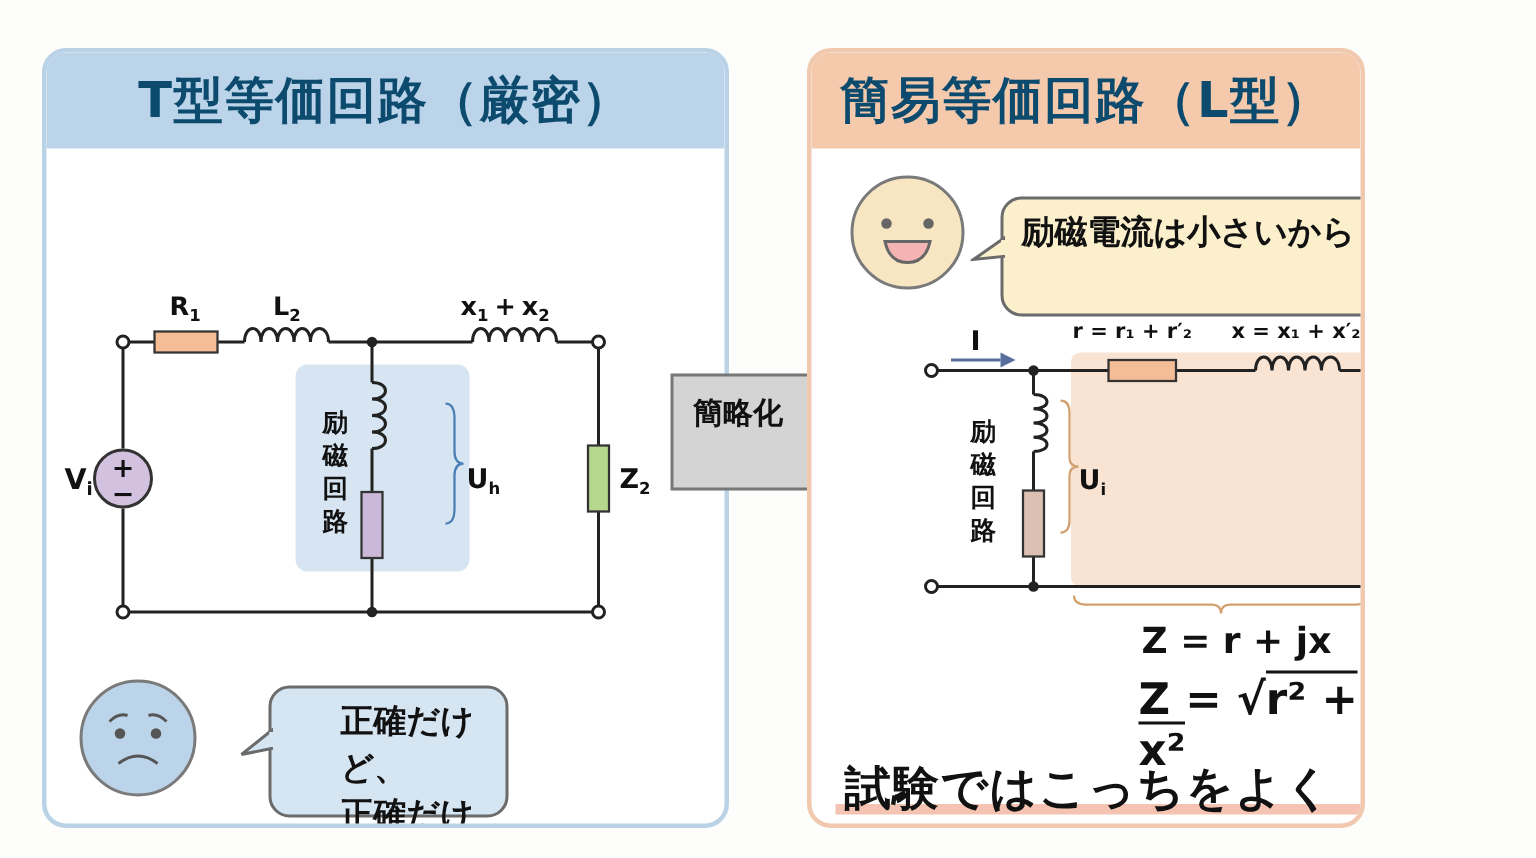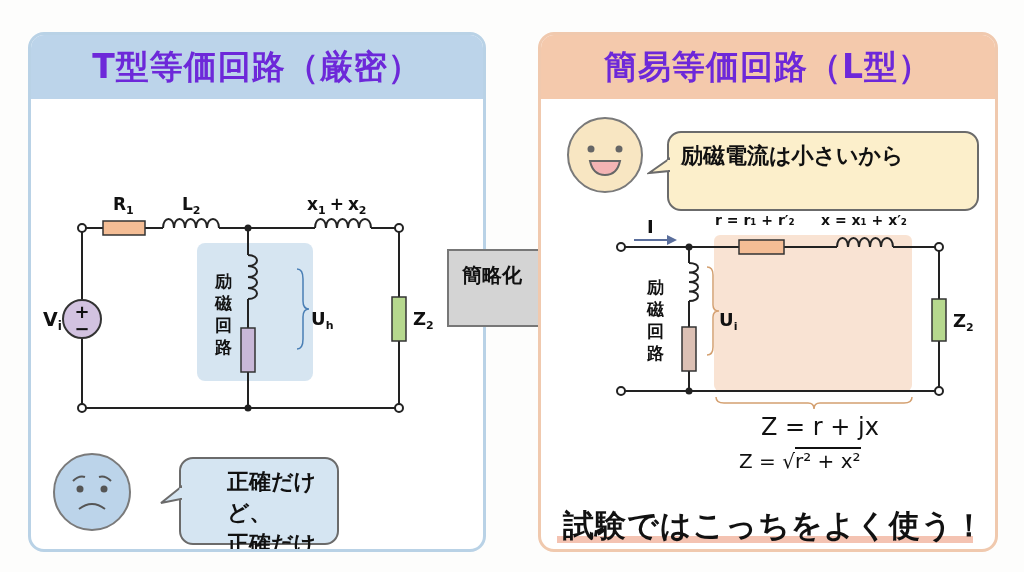--- a/index.html
+++ b/index.html
@@ -4,41 +4,41 @@
 <style>
   html, body { margin: 0; padding: 0; }
   body {
     width: 1024px; height: 572px; background: #fdfdfc; position: relative; overflow: hidden;
     font-family: "DejaVu Sans", "Liberation Sans", sans-serif;
   }
   .panel {
     position: absolute; border-radius: 16px; box-sizing: border-box; overflow: hidden;
   }
   #left-panel { left: 28px; top: 32px; width: 458px; height: 520px; border: 3px solid #b9d2e6; background: #fff; }
-  #right-panel { left: 538px; top: 32px; width: 460px; height: 520px; border: 3px solid #f0c9ae; background: #fff; }
+  #right-panel { left: 538px; top: 32px; width: 372px; height: 520px; border: 3px solid #f0c9ae; background: #fff; }
   .panel-header {
     height: 64px; display: flex; align-items: center; justify-content: center;
-    font-weight: bold; font-size: 33px; color: #6d28d9; letter-spacing: 1px;
+    font-weight: bold; font-size: 33px; color: #0c4a6e; letter-spacing: 1px;
   }
   #left-panel .panel-header { background: #bcd4ea; }
   #right-panel .panel-header { background: #f4c9ac; }
   svg.circuit { position: absolute; left: 0; top: 0; }
   .label { font-family: "DejaVu Sans", "Liberation Sans", sans-serif; font-weight: bold; fill: #111; }
   .bubble {
     position: absolute; border: 2px solid #6b6b6b; border-radius: 14px; box-sizing: border-box;
     font-weight: bold; font-size: 22px; line-height: 31px; color: #111; padding: 7px 12px; margin-top: 20px;
   }
   #left-bubble { left: 148px; top: 402px; width: 160px; height: 88px; background: #d5e5f2; padding-left: 46px; }
   #right-bubble { left: 126px; top: 76px; width: 312px; height: 80px; background: #fcefcb; }
   .face { position: absolute; border-radius: 50%; border: 2px solid #7a7a7a; box-sizing: border-box; }
   #sad-face { left: 22px; top: 418px; width: 78px; height: 78px; background: #bcd4ea; }
   #happy-face { left: 26px; top: 82px; width: 76px; height: 76px; background: #f8e6c2; }
-  .formula { position: absolute; font-weight: normal; color: #111; font-family: "DejaVu Sans", "Liberation Sans", sans-serif; }
+  .formula { position: absolute; font-weight: bold; color: #111; font-family: "DejaVu Sans", "Liberation Sans", sans-serif; }
   #formula-1 { left: 220px; top: 378px; font-size: 24px; }
-  #formula-2 { left: 198px; top: 414px; font-size: 20px; }
+  #formula-2 { left: 218px; top: 414px; font-size: 29px; }
   #conclusion {
     position: absolute; left: 22px; top: 470px; font-size: 31px; font-weight: bold; color: #111; letter-spacing: 1px;
   }
   #conclusion-underline {
     position: absolute; left: 16px; top: 501px; width: 416px; height: 7px; background: #f2b9a4; opacity: 0.85;
   }
   #arrow { position: absolute; left: 446px; top: 222px; }
   #arrow-label {
     position: absolute; left: 462px; top: 262px; font-size: 20px; font-weight: bold; color: #111;
   }

